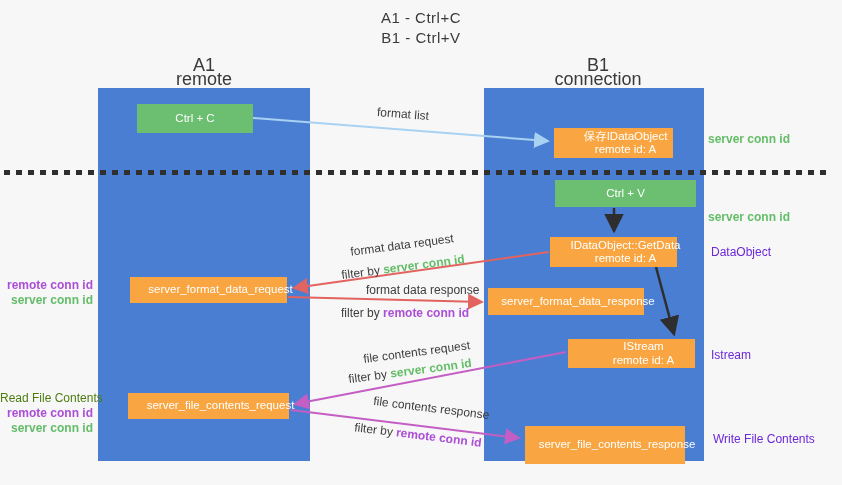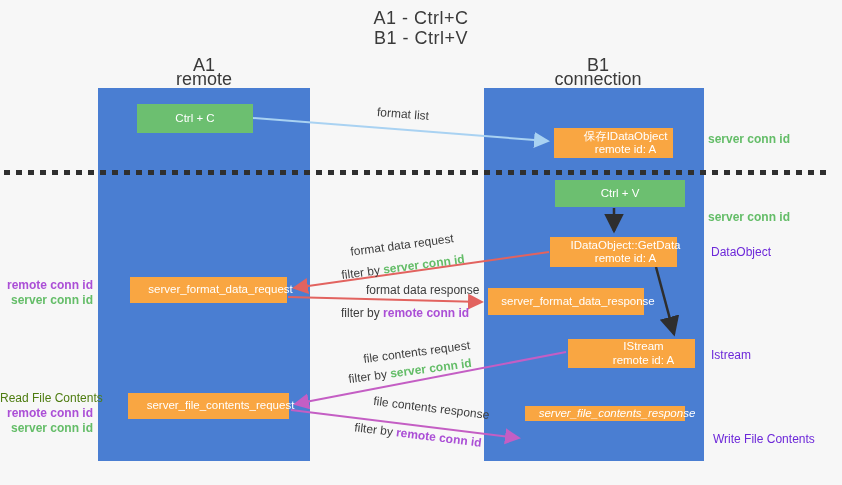--- a/index.html
+++ b/index.html
@@ -7,21 +7,21 @@
     --node-orange:#f9a642; --arrow-red:#e2635f; --arrow-pink:#c45ec4;
     --arrow-blue:#a9d2f2; --arrow-black:#2e2e2e; --text-dark:#3d3d3d;
     --text-green:#64bd68; --text-purple:#ab4fd6;
   }
   *{margin:0;padding:0;box-sizing:border-box;}
   html,body{background:var(--background);}
   body{font-family:"Liberation Sans","DejaVu Sans",sans-serif;color:var(--text-dark);}
   .canvas{position:relative;width:842px;height:485px;overflow:hidden;background:var(--background);}
 
   .title{position:absolute;left:0;top:8px;width:842px;text-align:center;
-         font-size:18px;line-height:20px;color:#3a3a3a;letter-spacing:.5px;}
+         font-size:15px;line-height:20px;color:#3a3a3a;letter-spacing:.5px;}
 
   .lifeline-header{position:absolute;width:140px;text-align:center;
          font-size:18px;line-height:14px;color:#3a3a3a;}
   .lifeline-col{position:absolute;top:88px;height:373px;background:var(--lifeline-blue);}
   .col-a{left:98px;width:212px;}
   .col-b{left:484px;width:220px;}
 
   .dotted-line{position:absolute;left:4px;top:170px;width:828px;height:5px;
          background:repeating-linear-gradient(90deg,#2f2f2f 0 6px,transparent 6px 12px);}
 
@@ -94,21 +94,21 @@
 
   <div class="node green" style="left:137px;top:104px;width:116px;height:29px;">
     <div>Ctrl + C</div>
   </div>
 
   <div class="node orange" style="left:554px;top:128px;width:119px;height:30px;">
     <div>保存IDataObject</div>
     <div>remote id: A</div>
   </div>
 
-  <div class="node green" style="left:555px;top:180px;width:130px;height:27px;">
+  <div class="node green" style="left:555px;top:180px;width:141px;height:27px;">
     <div>Ctrl + V</div>
   </div>
 
   <div class="node orange" style="left:550px;top:237px;width:127px;height:30px;">
     <div>IDataObject::GetData</div>
     <div>remote id: A</div>
   </div>
 
   <div class="node orange" style="left:130px;top:277px;width:157px;height:26px;">
     <div>server_format_data_request</div>
@@ -120,21 +120,21 @@
 
   <div class="node orange" style="left:568px;top:339px;width:127px;height:29px;">
     <div>IStream</div>
     <div>remote id: A</div>
   </div>
 
   <div class="node orange" style="left:128px;top:393px;width:161px;height:26px;">
     <div>server_file_contents_request</div>
   </div>
 
-  <div class="node orange" style="left:525px;top:406px;width:160px;height:15px;font-style:italic;">
+  <div class="node orange" style="left:525px;top:426px;width:160px;height:38px;">
     <div>server_file_contents_response</div>
   </div>
 
   <div class="flow-label tilt-slight" style="left:377px;top:107px;">format list</div>
 
   <div class="flow-label tilt-up" style="left:350px;top:238px;">format data request</div>
   <div class="flow-label tilt-up" style="left:341px;top:260px;">
     <span>filter by</span>
     <span class="green-t">server conn id</span>
   </div>

